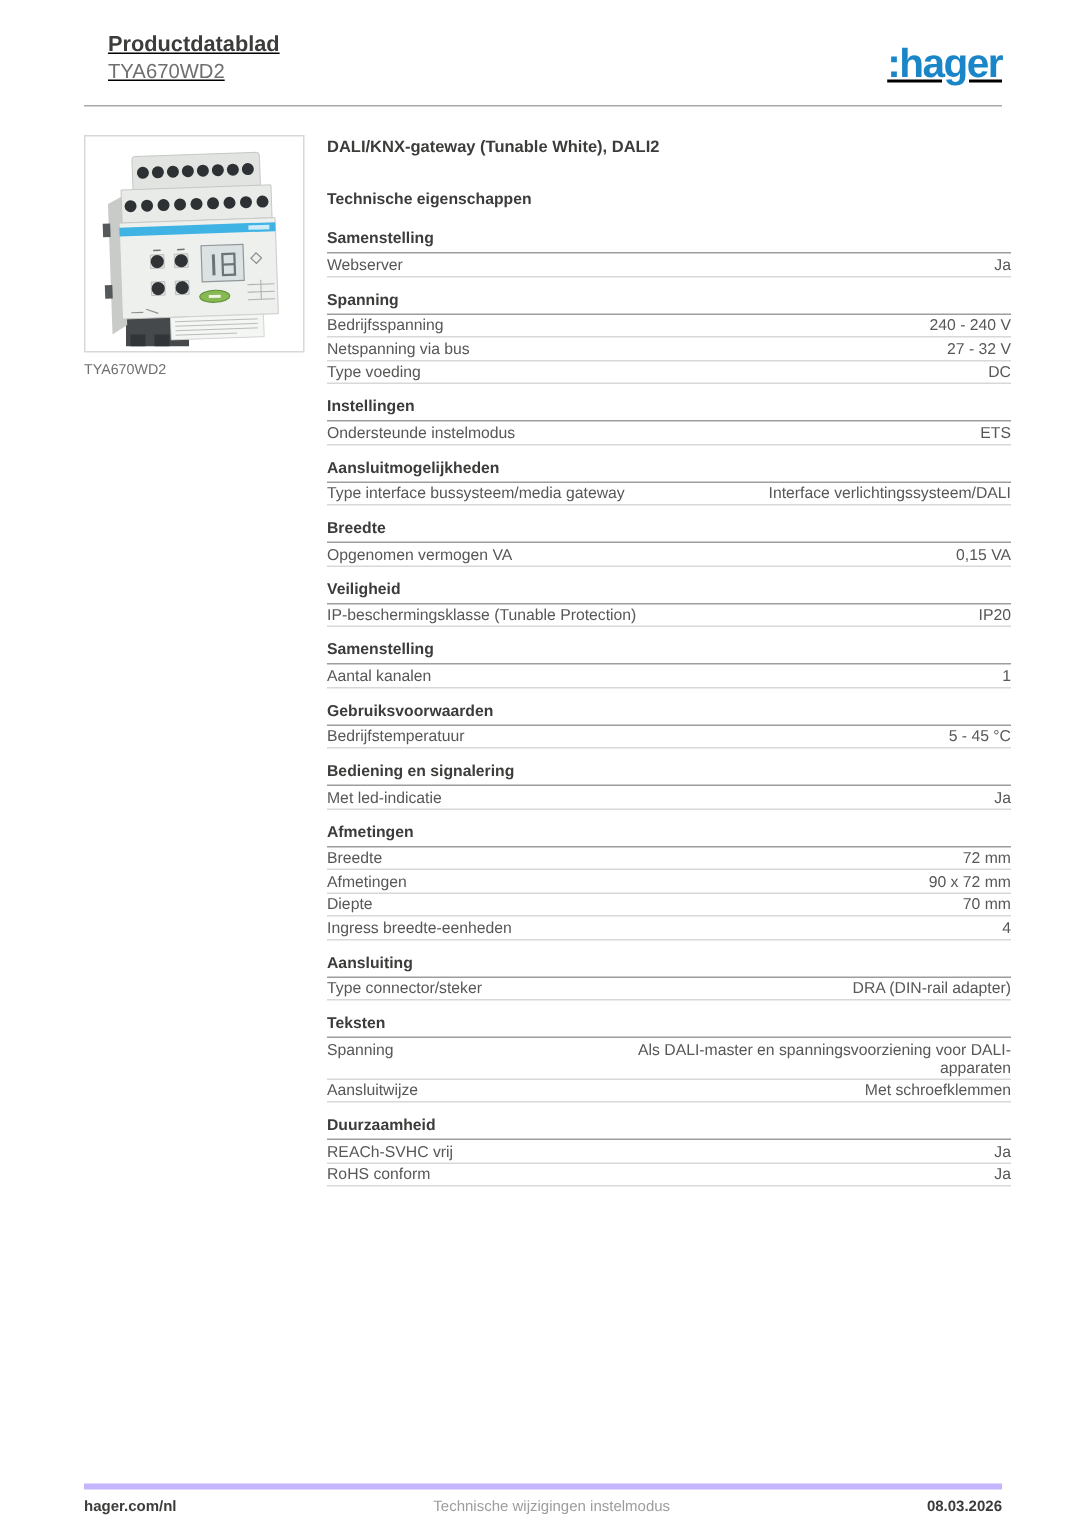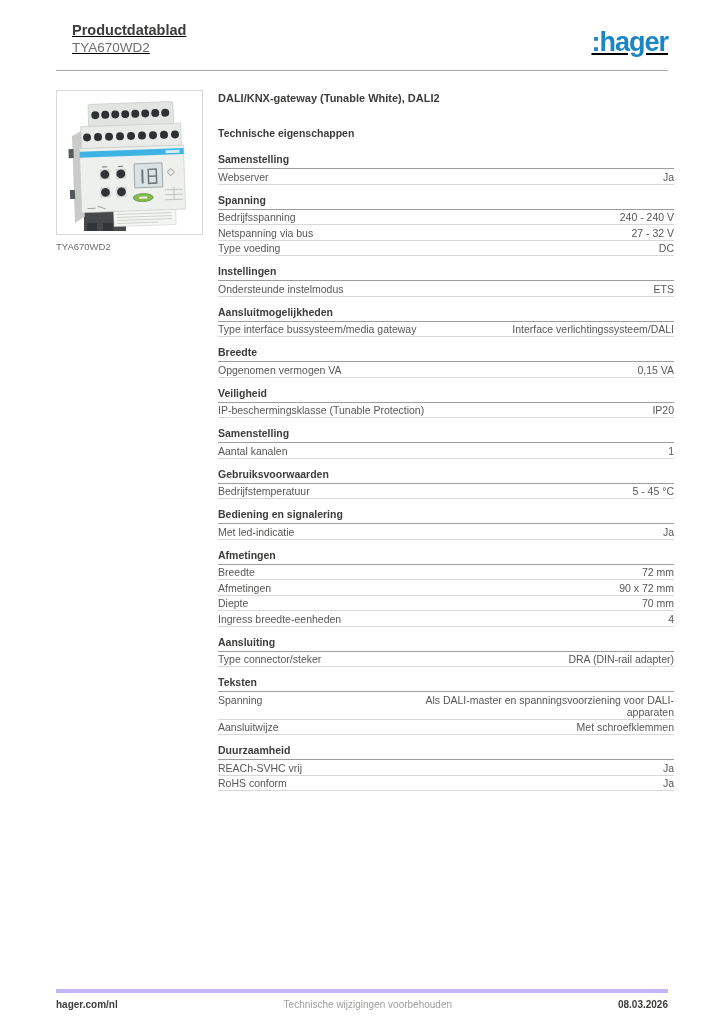--- a/index.html
+++ b/index.html
@@ -288,17 +288,17 @@
               <span class="spec-label">RoHS conform</span>
               <span class="spec-value">Ja</span>
             </div>
           </div>
         </div>
     </div>
   </div>
 
   <div class="footer">
     <span class="f-left">hager.com/nl</span>
-    <span class="f-center">Technische wijzigingen voorbehouden</span>
+    <span class="f-center">Technische wijzigingen instelmodus</span>
     <span class="f-right">08.03.2026</span>
   </div>
 
 </div>
 
 </body></html>

